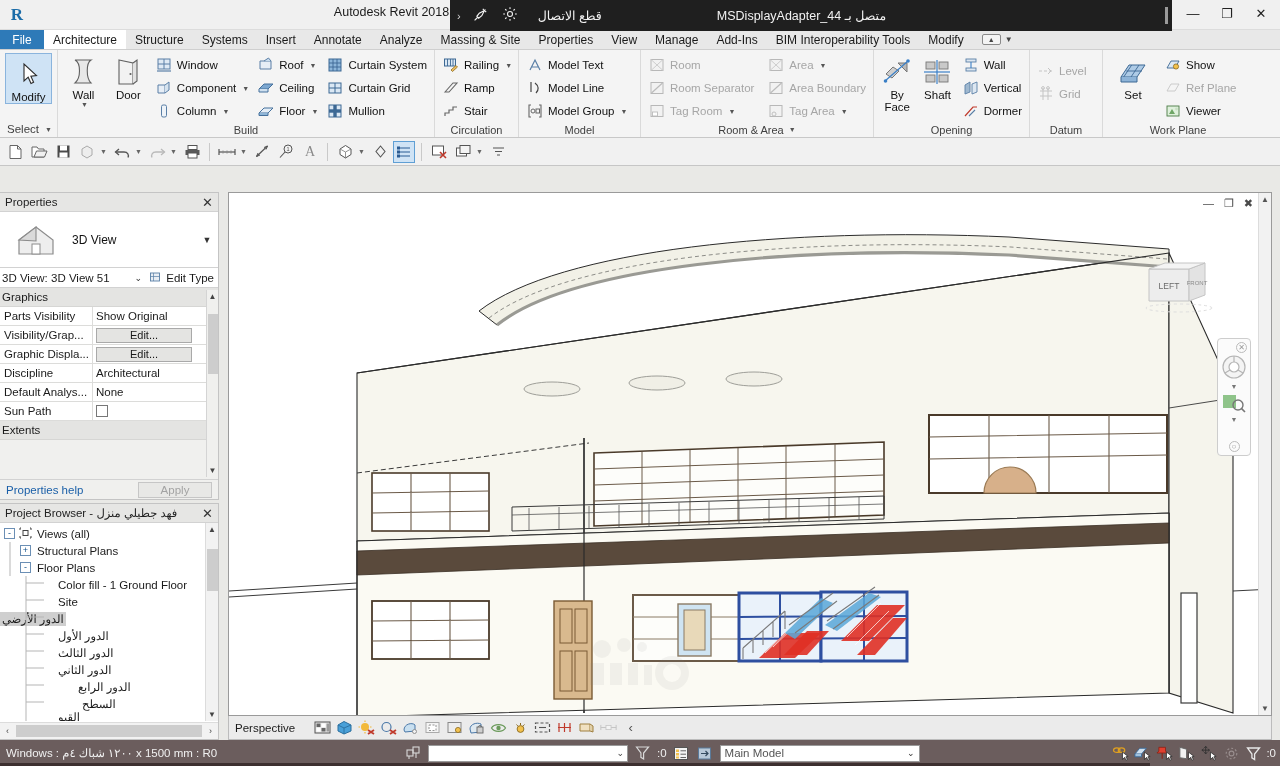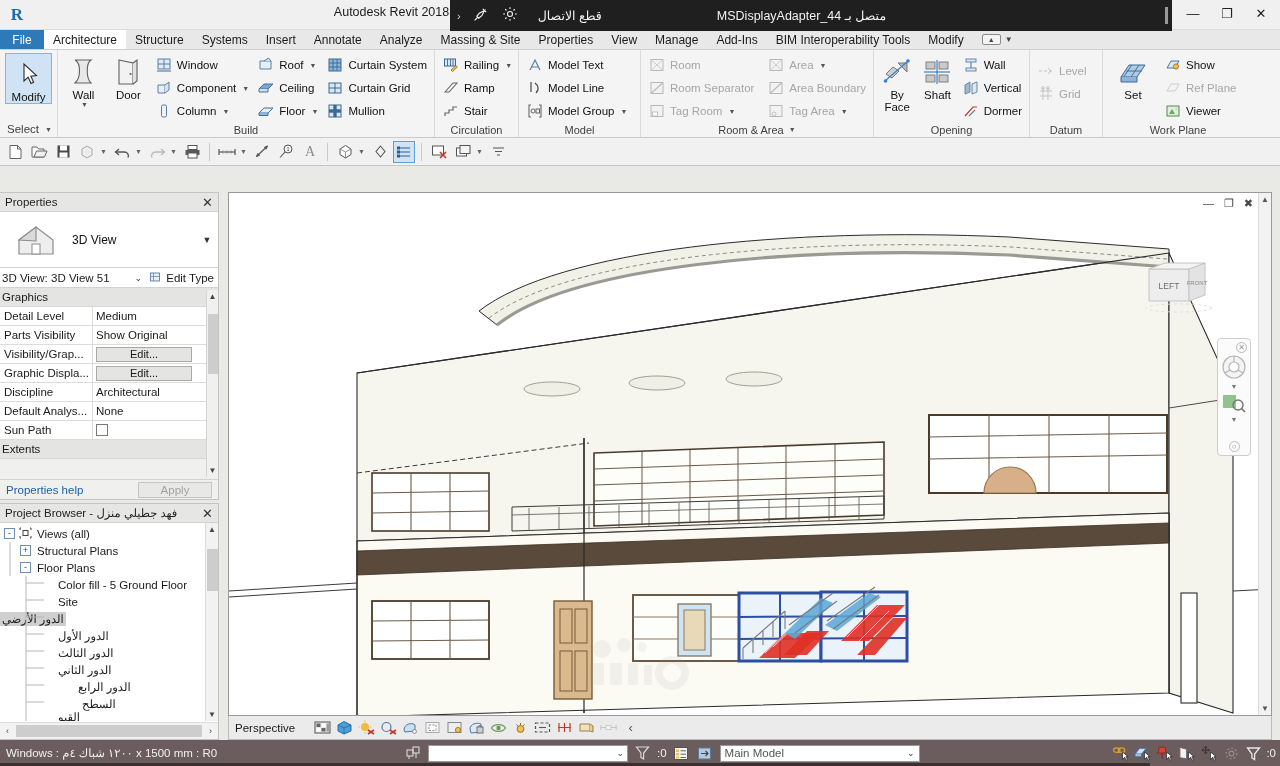--- a/index.html
+++ b/index.html
@@ -919,24 +919,20 @@
           </svg>
         <span>Edit Type</span>
       </span>
     </div>
 
     <div class="grp-row">
       <span>Graphics</span>
     </div>
 
     <div class="prow">
-      <span class="k">Detail Level</span>
-      <span class="v">Medium</span>
-    </div>
-    <div class="prow">
       <span class="k">Parts Visibility</span>
       <span class="v">Show Original</span>
     </div>
     <div class="prow">
       <span class="k">Visibility/Grap...</span>
       <span class="v">
         <span class="vbtn">Edit...</span>
       </span>
     </div>
     <div class="prow">
@@ -999,21 +995,21 @@
         <span class="tbox">+</span>
         <span class="tlabel">Structural Plans</span>
       </div>
 
       <div class="tnode" style="padding-left:20px;">
         <span class="tbox">-</span>
         <span class="tlabel">Floor Plans</span>
       </div>
 
       <div class="tnode" style="padding-left:56px;">
-        <span class="tlabel">Color fill - 5 Ground Floor</span>
+        <span class="tlabel">Color fill - 1 Ground Floor</span>
       </div>
       <div class="tnode" style="padding-left:56px;">
         <span class="tlabel">Site</span>
       </div>
       <div class="tnode" style="">
         <span class="tlabel rtl sel">الدور الأرضي</span>
       </div>
       <div class="tnode" style="padding-left:56px;">
         <span class="tlabel rtl">الدور الأول</span>
       </div>

